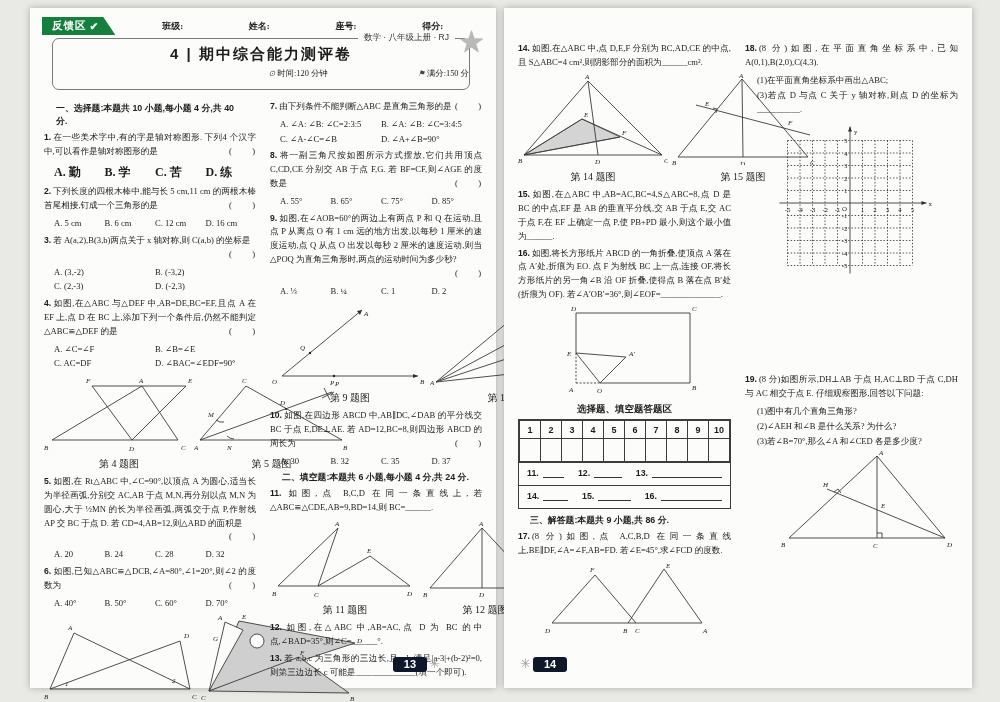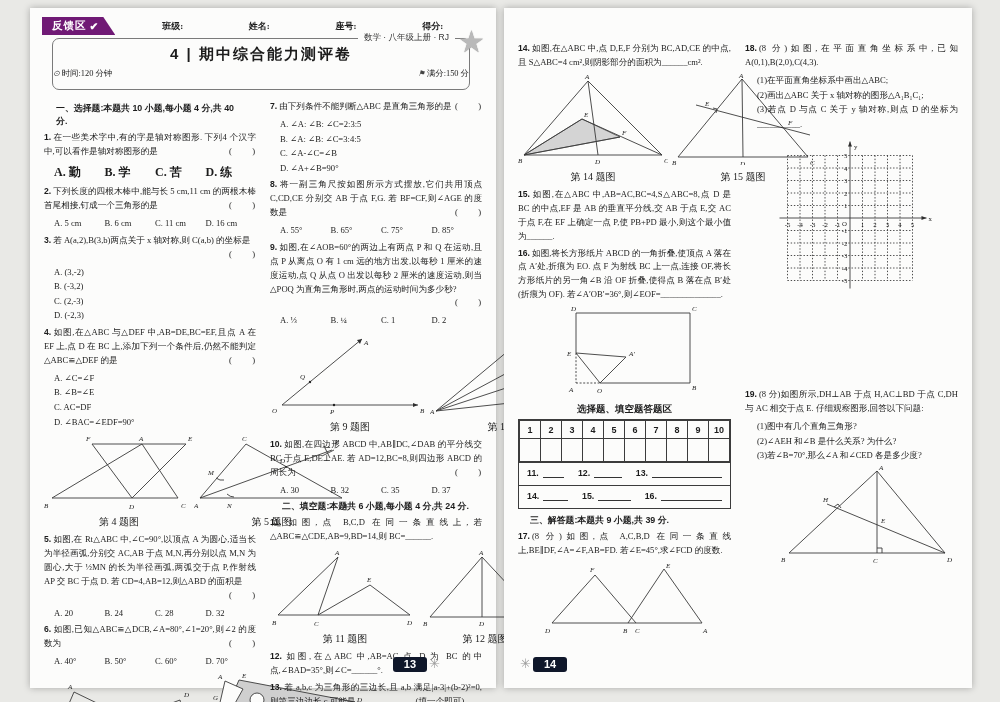--- a/index.html
+++ b/index.html
@@ -4,48 +4,48 @@
 <style>
   html,body{margin:0;padding:0;}
   body{width:1000px;height:702px;background:#e9e9e6;position:relative;overflow:hidden;
        font-family:"Liberation Serif","DejaVu Serif",serif;color:#1c1c1c;}
   .page{position:absolute;top:8px;height:680px;background:#fcfcfb;box-shadow:0 0 7px rgba(0,0,0,.28);}
   .page-left{left:30px;width:466px;}
   .page-right{left:504px;width:468px;}
 
   
   .headrow{position:absolute;left:12px;right:12px;top:8px;height:20px;display:flex;align-items:center;}
-  .tab{background:#701a75;color:#fff;font:bold 10.5px "Liberation Sans",sans-serif;
+  .tab{background:#15803d;color:#fff;font:bold 10.5px "Liberation Sans",sans-serif;
        padding:2px 16px 2px 10px;letter-spacing:1px;
        clip-path:polygon(0 0,calc(100% - 12px) 0,100% 100%,0 100%);display:flex;align-items:center;gap:3px;}
   .fields{flex:1;display:flex;justify-content:space-around;font:bold 9px "Liberation Serif",serif;padding:0 8px 0 14px;}
   .titlebox{position:absolute;left:22px;right:26px;top:30px;height:50px;border:1.2px solid #7a7a7a;
             border-radius:7px;text-align:center;}
   .edition{position:absolute;top:-7px;right:14px;background:#fcfcfb;padding:0 6px;
            font:8.5px "Liberation Sans",sans-serif;color:#333;}
   .mascot{position:absolute;right:-16px;top:-12px;font-size:30px;color:#b9b9b9;
           text-shadow:0 0 1px #8a8a8a;line-height:1;}
   .ptitle{font:bold 15px "Liberation Sans",sans-serif;letter-spacing:2px;margin-top:6px;}
-  .pmeta{font:8.4px "Liberation Serif",serif;margin-top:4px;display:flex;justify-content:space-between;gap:90px;}
+  .pmeta{font:8.4px "Liberation Serif",serif;margin-top:4px;display:flex;justify-content:flex-end;gap:90px;}
   .pmeta .icn{color:#444;margin-right:2px;font-size:8px;}
 
   
   .cols{position:absolute;left:14px;right:14px;top:92px;bottom:30px;display:flex;gap:14px;}
   .page-right .cols{top:34px;}
   .col{flex:1;min-width:0;}
 
   
   .sec{font:bold 8.9px "Liberation Sans",sans-serif;margin:2px 12px 3px;}
   .q{font-size:8.6px;line-height:1.62;text-align:justify;overflow:hidden;margin-bottom:3px;}
   .qn{font-weight:bold;font-family:"Liberation Sans",sans-serif;margin-right:2px;}
   .paren{float:right;letter-spacing:1px;}
   .opts{display:flex;font-size:8.6px;line-height:1.7;margin:0 0 3px 10px;}
   .opts span{flex:1;}
   .opts.big span{font-size:12px;font-weight:bold;}
-  .opts2{display:flex;flex-wrap:wrap;font-size:8.6px;line-height:1.7;margin:0 0 3px 10px;flex-direction:column;}
+  .opts2{display:flex;flex-wrap:wrap;font-size:8.6px;line-height:1.7;margin:0 0 3px 10px;}
   .opts2 span{width:50%;}
   .subs div{font-size:8.6px;line-height:1.72;margin-left:12px;text-align:justify;}
 
   
   .figrow{display:flex;justify-content:space-around;align-items:flex-end;margin:2px 0 4px;}
   figure{margin:0;text-align:center;}
   figcaption{font-size:10px;margin-top:1px;}
   .figsvg line,.figsvg path.ln{stroke:#3a3a3a;stroke-width:.9;fill:none;}
   .figsvg .dash{stroke-dasharray:2 1.6;}
   .figsvg .gray{fill:#cfcfcf;stroke:#3a3a3a;stroke-width:.9;}
@@ -122,21 +122,21 @@
             <span>C. 苦</span>
             <span>D. 练</span>
         </div>
 
         <div class="q">
           <span class="qn">2.</span><span>下列长度的四根木棒中,能与长 5 cm,11 cm 的两根木棒首尾相接,钉成一个三角形的是</span><span class="paren">(　　)</span>
         </div>
         <div class="opts">
           <span>A. 5 cm</span>
             <span>B. 6 cm</span>
-            <span>C. 11 cm</span>
+            <span>C. 12 cm</span>
             <span>D. 16 cm</span>
         </div>
 
         <div class="q">
           <span class="qn">3.</span><span>若 A(a,2),B(3,b)两点关于 x 轴对称,则 C(a,b) 的坐标是</span><span class="paren">(　　)</span>
         </div>
         <div class="opts2">
           <span>A. (3,-2)</span>
             <span>B. (-3,2)</span>
             <span>C. (2,-3)</span>
@@ -499,21 +499,21 @@
           <div class="ansfill">
             <span>14.</span>
               <span class="bl w26"></span>
             <span class="gap1">15.</span>
               <span class="bl w34"></span>
             <span class="gap1">16.</span>
               <span class="bl w60"></span>
           </div>
         </div>
 
-        <div class="sec">三、解答题:本题共 9 小题,共 39 分.</div>
+        <div class="sec">三、解答题:本题共 9 小题,共 86 分.</div>
 
         <div class="q">
           <span class="qn">17.</span><span>(8 分)如图,点 A,C,B,D 在同一条直线上,BE∥DF,∠A=∠F,AB=FD. 若∠E=45°,求∠FCD 的度数.</span>
         </div>
 
         <div class="figrow">
           <figure>
             <svg class="figsvg" width="170" height="74" viewBox="0 0 170 74">
               <line x1="12" y1="62" x2="162" y2="62"></line>
               <line x1="12" y1="62" x2="55" y2="14"></line>
@@ -530,21 +530,20 @@
           </figure>
         </div>
       </div>
 
       <div class="col">
         <div class="q">
           <span class="qn">18.</span><span>(8 分)如图,在平面直角坐标系中,已知A(0,1),B(2,0),C(4,3).</span>
         </div>
         <div class="subs">
           <div>(1)在平面直角坐标系中画出△ABC;</div>
-          <div>(2)画出△ABC 关于 x 轴对称的图形△A₁B₁C₁;</div>
           <div>(3)若点 D 与点 C 关于 y 轴对称,则点 D 的坐标为__________.</div>
         </div>
 
         <div class="figrow">
           <figure>
             <svg id="gridsvg" class="figsvg" width="176" height="168" viewBox="0 0 176 168">
                 <line x1="23.5" y1="21.5" x2="23.5" y2="146.5" class="gdot"></line>
                 <line x1="23.5" y1="146.5" x2="148.5" y2="146.5" class="gdot"></line>
                 <line x1="36" y1="21.5" x2="36" y2="146.5" class="gdot"></line>
                 <line x1="23.5" y1="134" x2="148.5" y2="134" class="gdot"></line>

